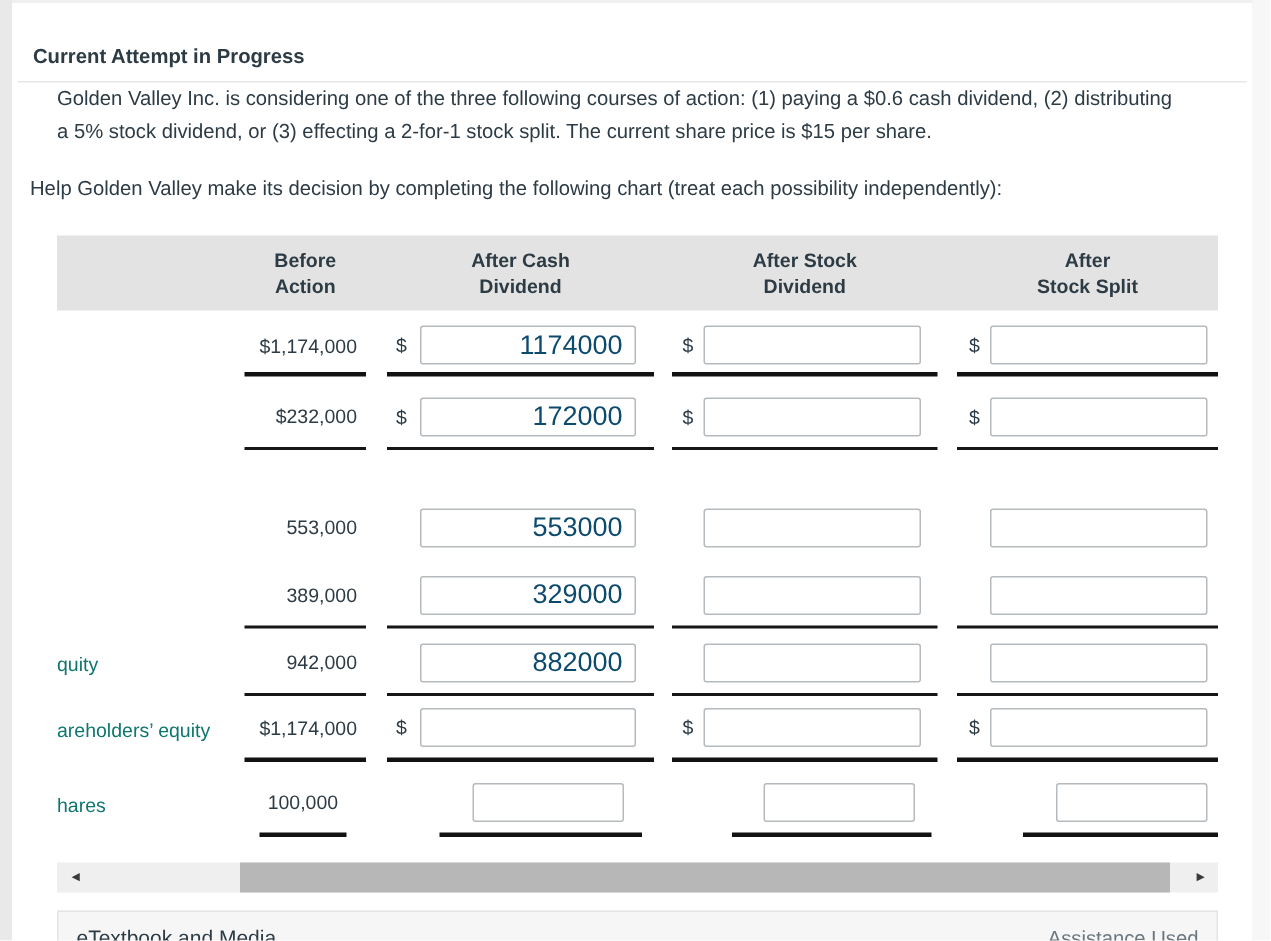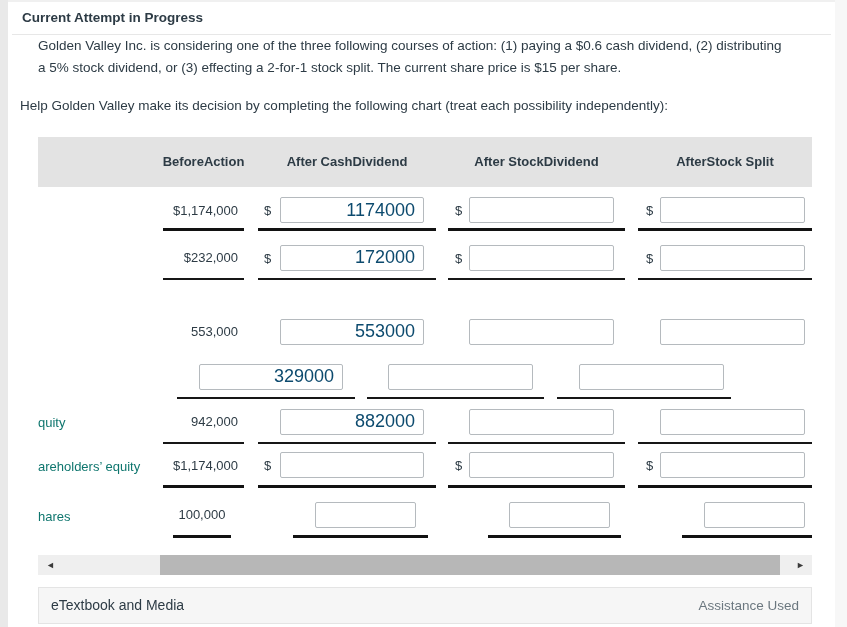--- a/index.html
+++ b/index.html
@@ -5,21 +5,21 @@
   html,body{margin:0;padding:0;}
   body{
     width:847px;height:627px;position:relative;overflow:hidden;
     background:#ffffff;color:#2d3b45;
     font-family:"Liberation Sans","DejaVu Sans",sans-serif;
   }
   .left-strip{position:absolute;left:0;top:0;bottom:0;width:8px;background:#e9e9e9;}
   .right-strip{position:absolute;right:0;top:0;bottom:0;width:12px;background:#f7f7f7;border-left:1px solid #e8e8e8;}
   .content{position:absolute;left:8px;top:0;width:827px;height:627px;background:#fff;border-top:2px solid #f0f0f0;box-sizing:border-box;}
 
-  .attempt-title{margin:0;padding:8px 0 0 14px;font-size:13.5px;font-weight:700;color:#2d3b45;}
+  .attempt-title{margin:0;padding:28px 0 0 14px;font-size:13.5px;font-weight:700;color:#2d3b45;}
   .title-divider{height:1px;background:#e7e7e7;margin:9px 4px 0 4px;}
 
   .para{margin:0;padding:0;width:752px;margin-left:30px;font-size:13.5px;line-height:1.62;color:#2d3b45;}
   .para1{}
   .para2{margin-top:16px;margin-left:12px;}
 
   
   .qtable{margin-left:30px;width:774px;}
   .t-row{display:flex;align-items:stretch;box-sizing:border-box;}
   .cell{display:flex;align-items:center;box-sizing:border-box;position:relative;}
@@ -33,21 +33,21 @@
   .c3 .dollar{left:7px;}
   .c4 .dollar{left:8px;}
   .amt-input{
     width:100%;height:26px;box-sizing:border-box;border:1px solid #b5babe;border-radius:2px;
     background:#fff;text-align:right;padding:0 8px;font-size:18px;color:#0c4a6e;
     font-family:"Liberation Sans","DejaVu Sans",sans-serif;outline:none;
   }
   
   .thead{height:50px;background:#e3e3e3;margin-top:20px;}
   .thead .cell{justify-content:center;padding:0;}
-  .hcol{display:flex;flex-direction:row;align-items:center;justify-content:center;width:100%;
+  .hcol{display:flex;flex-direction:column;align-items:center;justify-content:flex-start;width:100%;
         font-size:13px;font-weight:700;color:#2d3b45;line-height:17px;}
   
   .r0{height:38px;margin-top:6px;}
   .r1{height:42px;margin-top:7px;}
   .r2{height:38px;margin-top:33px;align-items:center;}
   .r3{height:42px;margin-top:6px;}
   .r4{height:42px;margin-top:3px;}
   .r5{height:42px;margin-top:2px;}
   .r6{height:43px;margin-top:7px;gap:48px;}
   
@@ -153,20 +153,21 @@
       <div class="cell c3">
         <input class="amt-input" type="text" value="" style="">
       </div>
       <div class="cell c4">
         <input class="amt-input" type="text" value="" style="">
       </div>
     </div>
 
     <div class="t-row r3 r-u2">
       <div class="cell c-label"></div>
+      <div class="cell c-before uc">389,000</div>
       <div class="cell c2 uc">
         <input class="amt-input" type="text" value="329000" style="">
       </div>
       <div class="cell c3 uc">
         <input class="amt-input" type="text" value="" style="">
       </div>
       <div class="cell c4 uc">
         <input class="amt-input" type="text" value="" style="">
       </div>
     </div>

